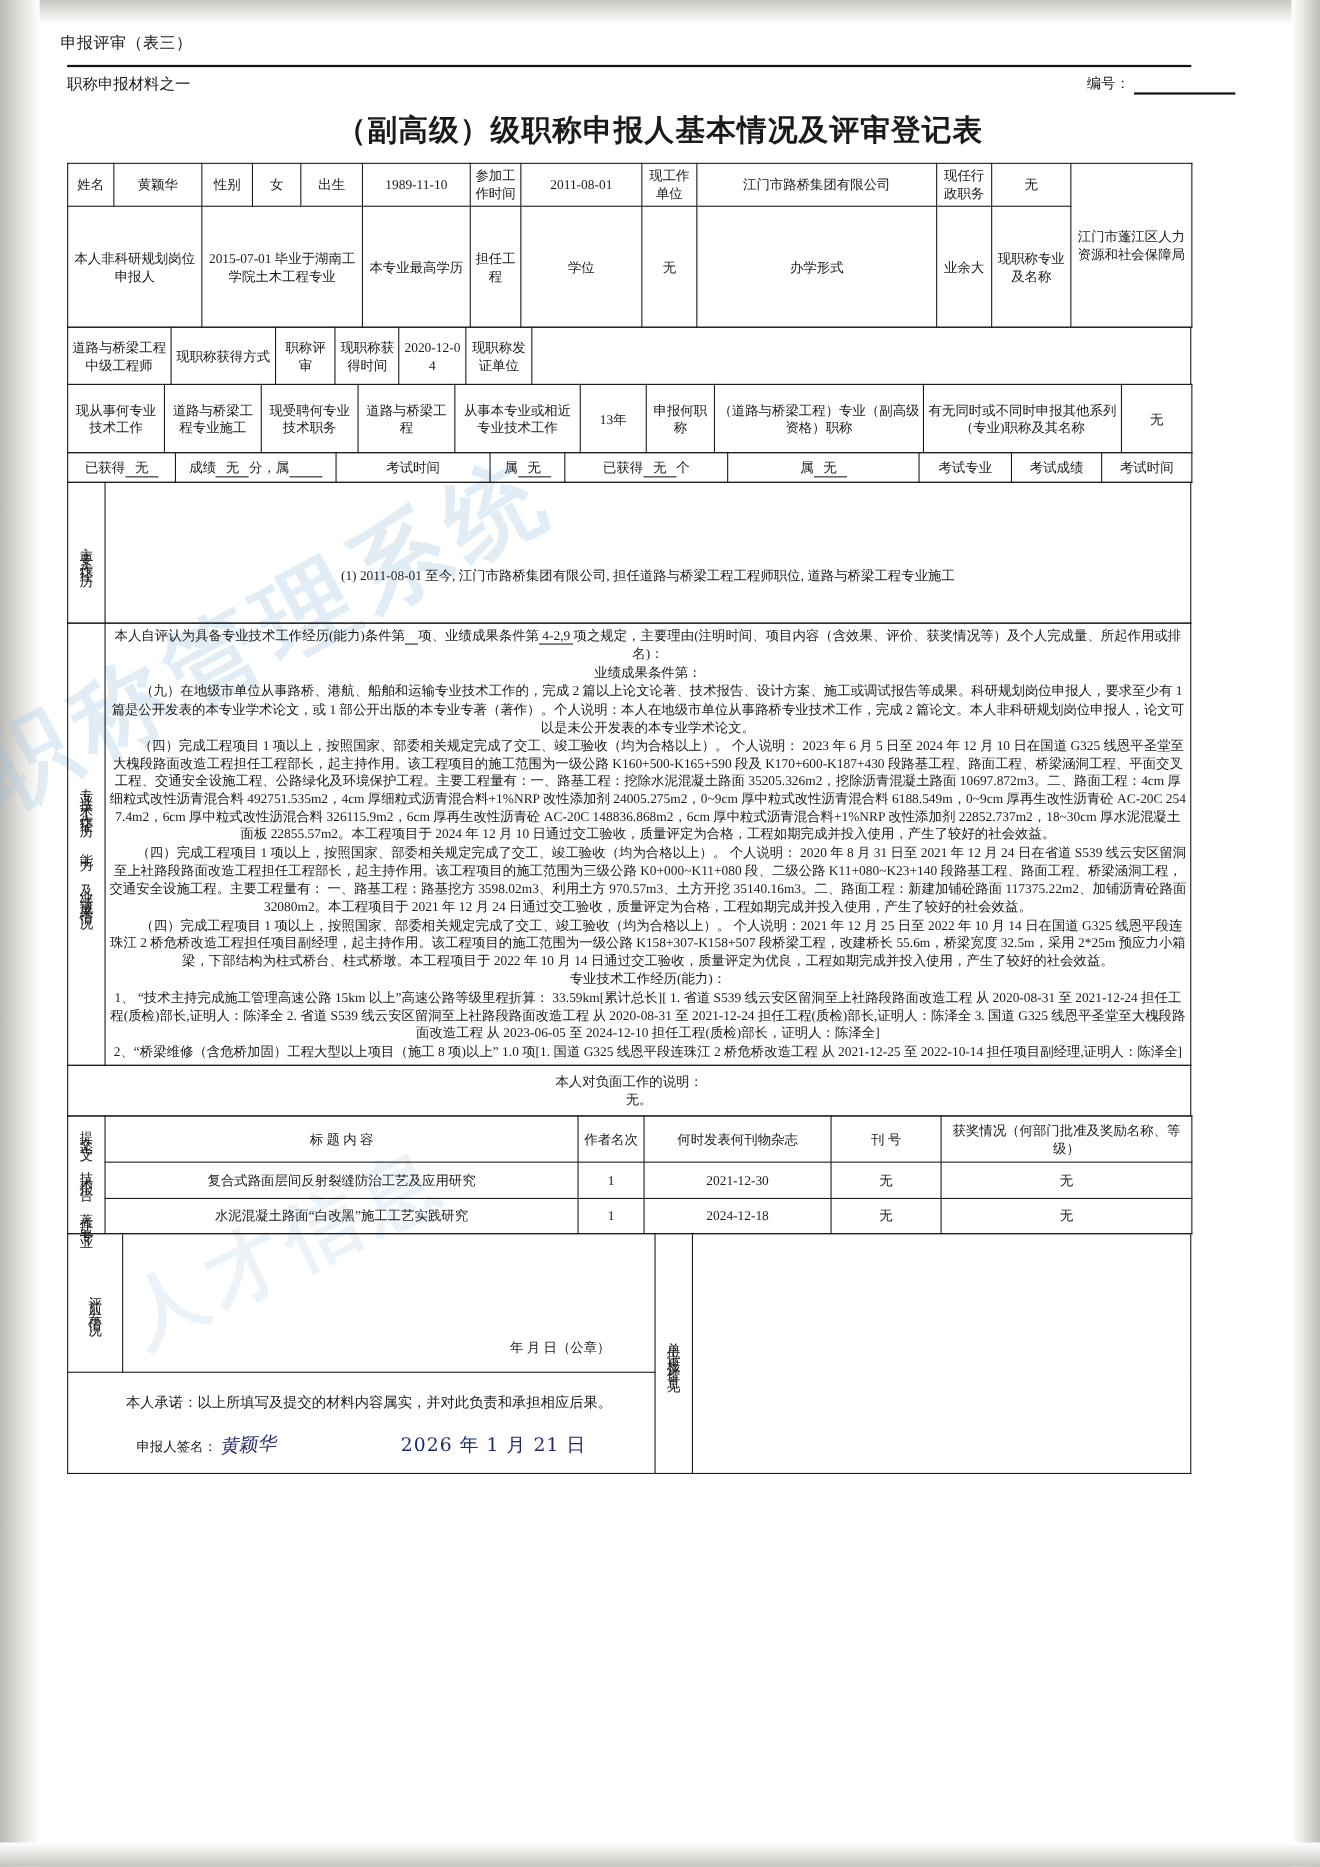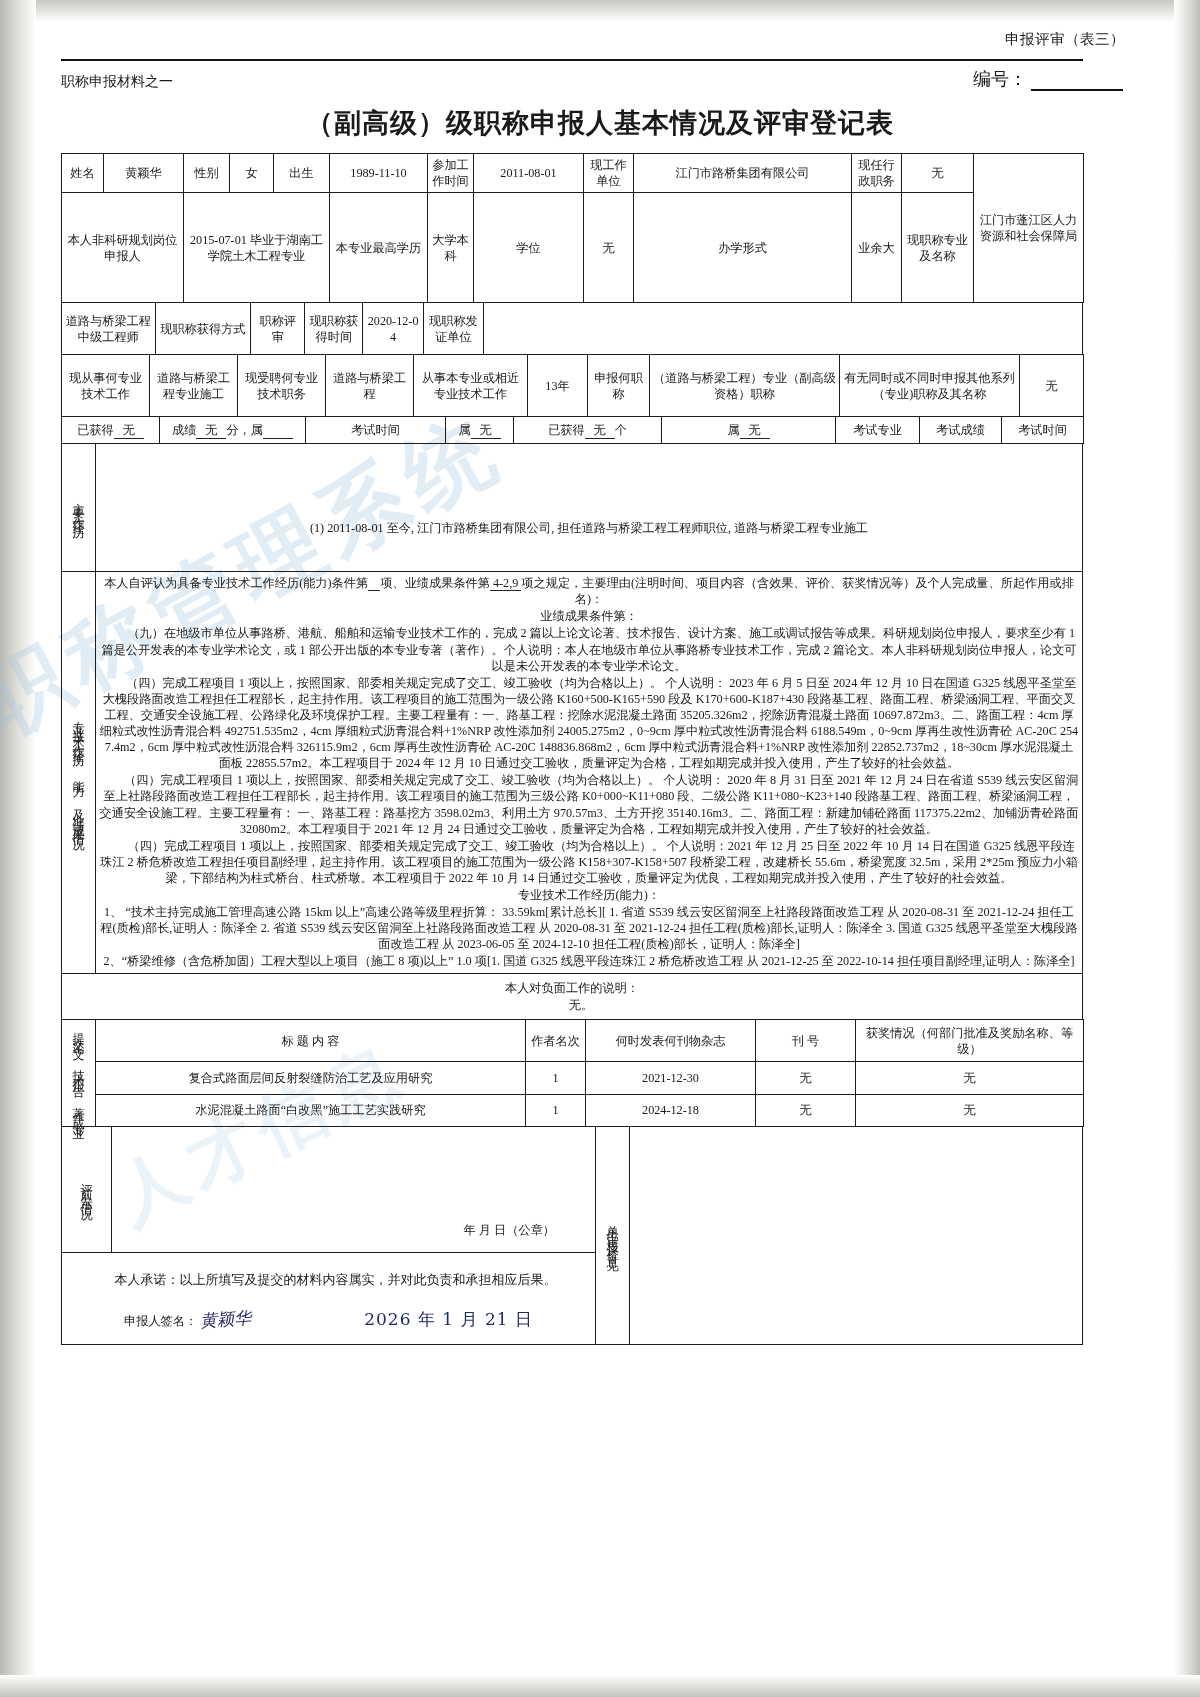--- a/index.html
+++ b/index.html
@@ -37,41 +37,41 @@
   }
 
   .sheet {
     position: absolute;
     left: 55px;
     top: 30px;
     width: 1090px;
   }
 
   .hdr-right {
-    text-align: right;
+    text-align: left;
     font-size: 14.5px;
     padding-right: 20px;
     letter-spacing: 0.5px;
   }
   .rule {
     border-top: 2px solid #111;
     margin-top: 10px;
     width: 1022px;
     margin-left: 6px;
   }
   .subhdr {
     display: flex;
     justify-content: space-between;
     align-items: flex-end;
     margin-top: 6px;
     padding: 0 22px 0 6px;
     font-size: 14px;
   }
   .subhdr .no {
-    font-size: 18px;
+    font-size: 13px;
   }
   .no-line {
     display: inline-block;
     width: 92px;
     border-bottom: 2px solid #111;
     margin-left: 4px;
     vertical-align: -6px;
   }
   h1.title {
     text-align: center;
@@ -233,21 +233,21 @@
         <td class="val">江门市路桥集团有限公司</td>
         <td class="lbl">现任行政职务</td>
         <td class="val">无</td>
         <td rowspan="2" class="val">江门市蓬江区人力资源和社会保障局</td>
       </tr>
 
       <tr style="height:110px">
         <td colspan="2" class="lbl">本人非科研规划岗位申报人</td>
         <td colspan="3" class="val">2015-07-01 毕业于湖南工学院土木工程专业</td>
         <td class="lbl">本专业最高学历</td>
-        <td class="val">大学本科</td>
+        <td class="val">担任工程</td>
         <td class="lbl">学位</td>
         <td class="val">无</td>
         <td class="lbl">办学形式</td>
         <td class="val">业余大</td>
         <td class="lbl">现职称专业及名称</td>
       </tr>
       </tbody>
     </table>
 
     <table class="form" style="margin-top:-1px">

